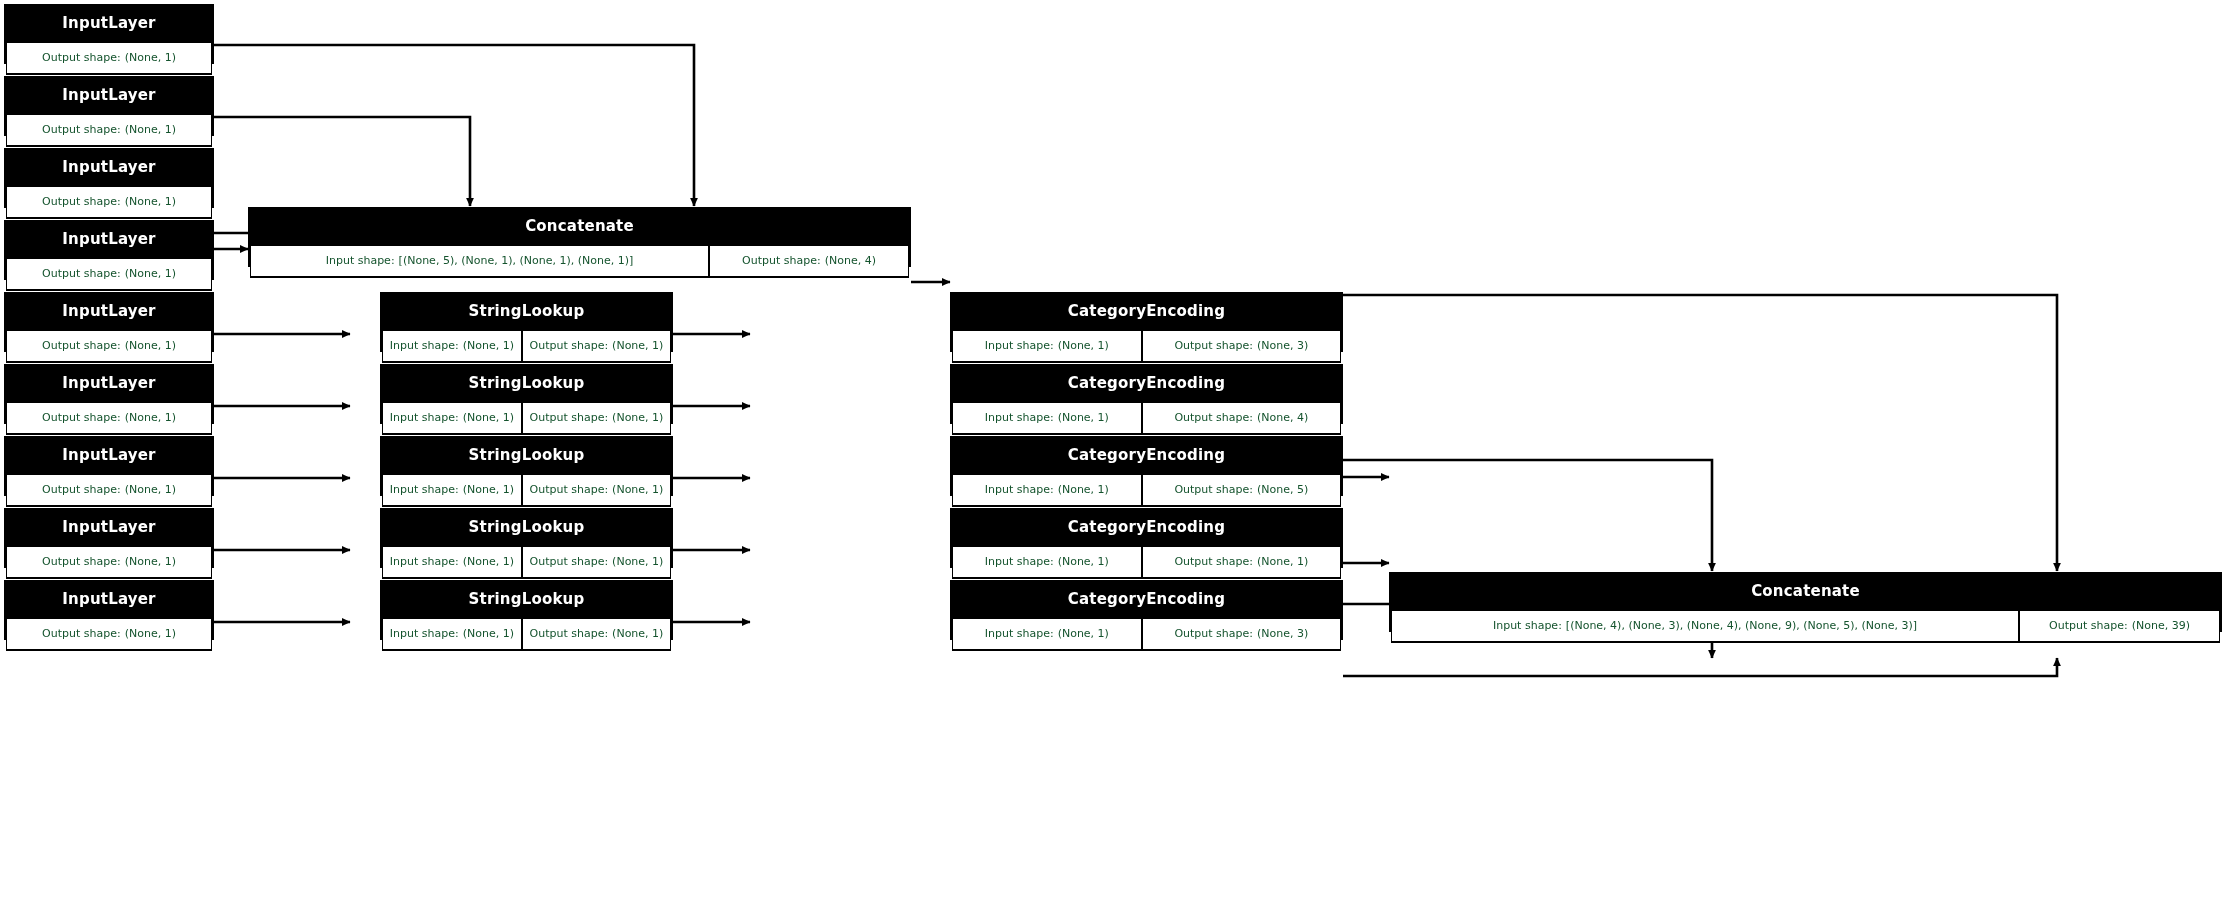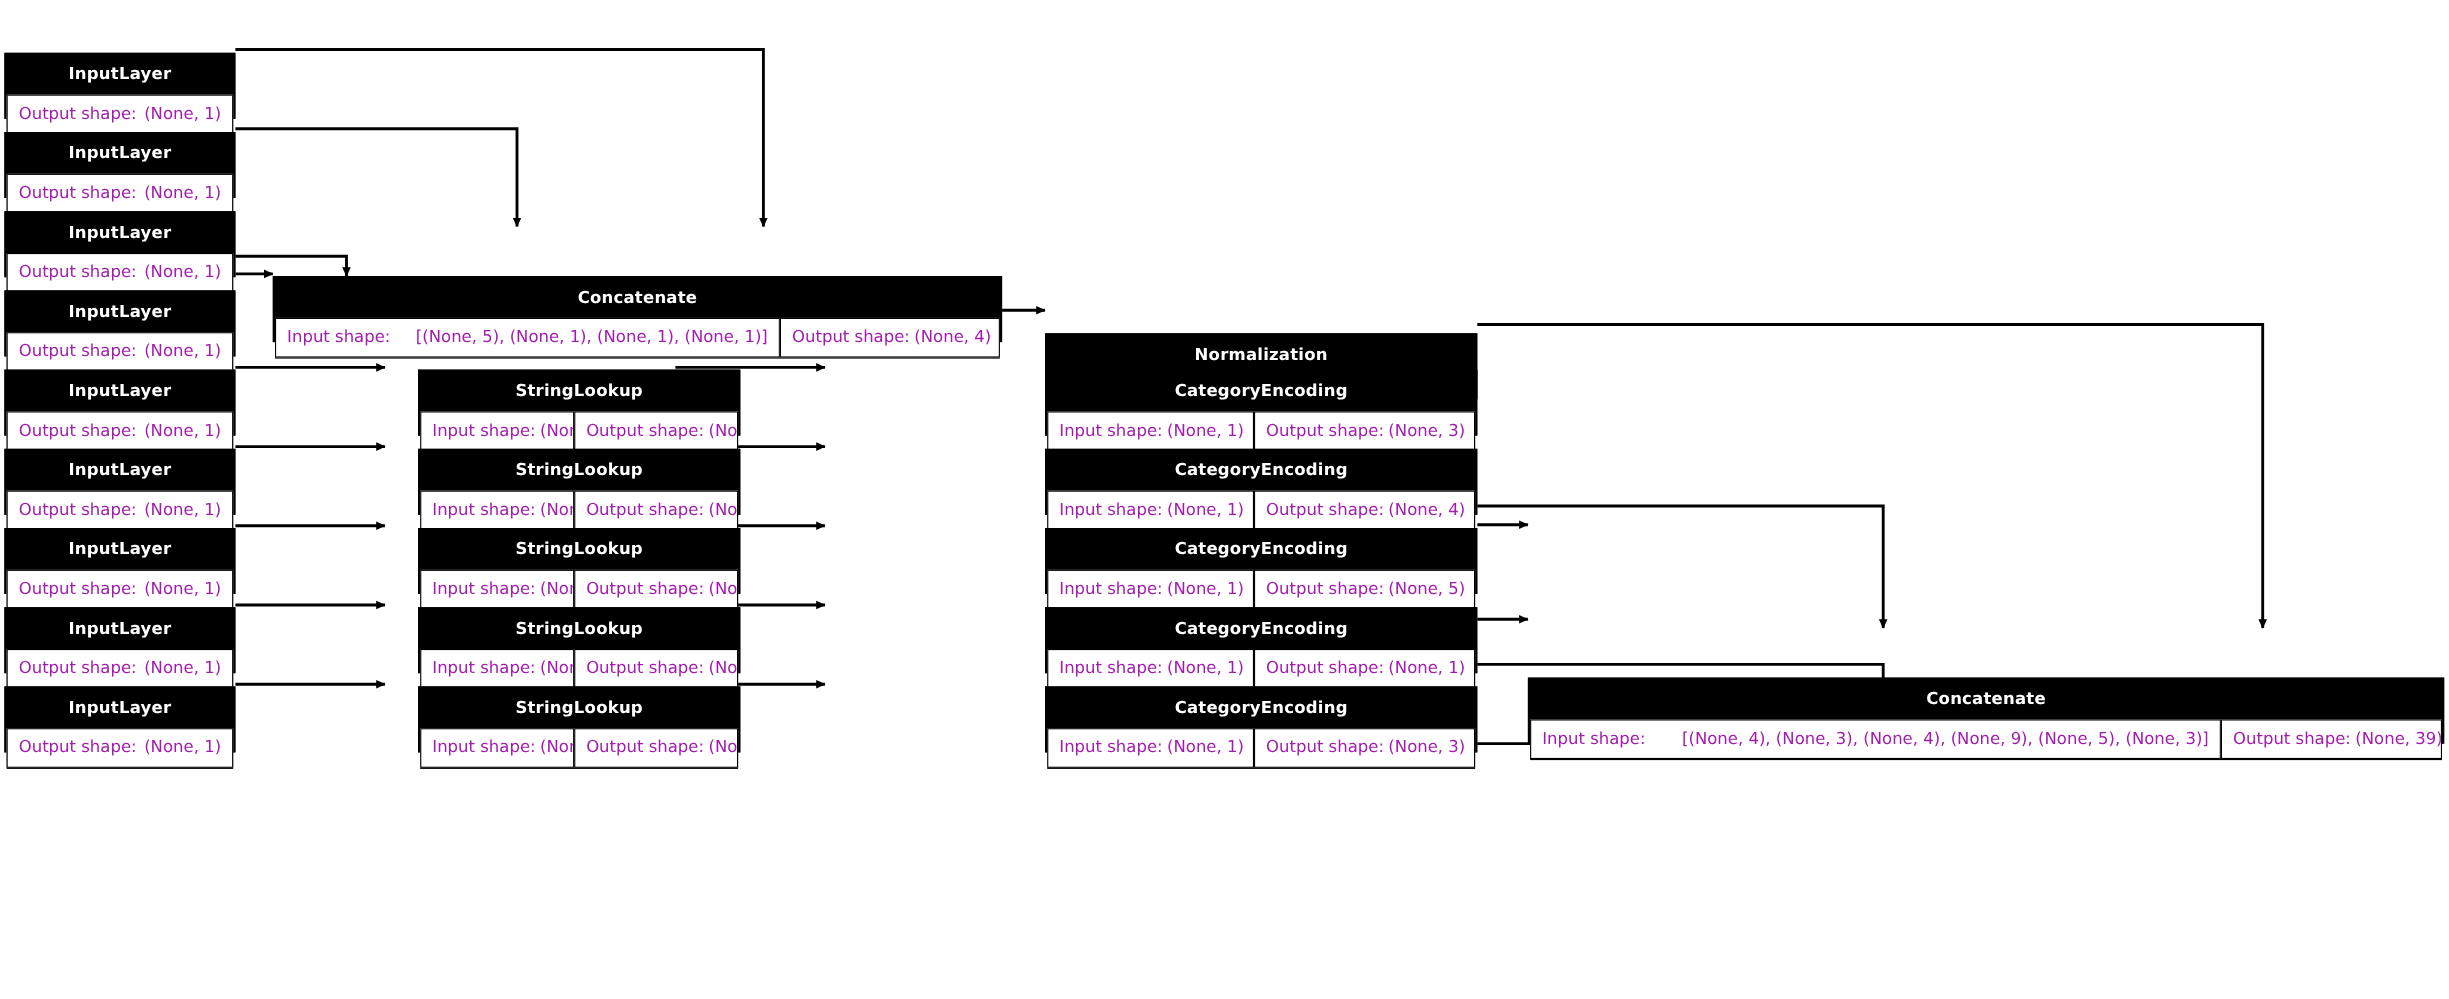--- a/index.html
+++ b/index.html
@@ -18,21 +18,20 @@
     overflow: hidden;
   }
   
   .node {
     position: absolute;
     box-sizing: border-box;
     border: 2px solid #000000;
     background: #000000;
     display: flex;
     flex-direction: column;
-    margin-top: 44px;
   }
   .node-title {
     color: #ffffff;
     background: #000000;
     font-weight: bold;
     font-size: 15px;
     text-align: center;
     line-height: 1;
     padding: 10px 0 11px 0;
     letter-spacing: .2px;
@@ -40,26 +39,26 @@
   }
   .node-shapes {
     display: flex;
     flex-direction: row;
     background: #000000;
     flex: 1 1 auto;
     padding: 0 0 1px 0;
   }
   .shape-cell {
     background: #ffffff;
-    color: #a21caf;
-    font-size: 15px;
+    color: #14532d;
+    font-size: 11px;
     line-height: 1;
     display: flex;
     align-items: center;
-    justify-content: space-between;
+    justify-content: center;
     white-space: nowrap;
     padding: 9px 10px 10px 10px;
     border: 1px solid #000000;
     box-sizing: border-box;
     flex: 1 1 auto;
     overflow: hidden;
   }
   .shape-cell .lbl { font-weight: normal; }
   .shape-cell .val { font-weight: normal; margin-left: 4px; }
 
@@ -167,33 +166,20 @@
         <span class="lbl">Input shape:</span>
         <span class="val">[(None, 5), (None, 1), (None, 1), (None, 1)]</span>
       </div>
       <div class="shape-cell">
         <span class="lbl">Output shape:</span>
         <span class="val">(None, 4)</span>
       </div>
     </div>
   </div>
 
-  <div class="node" style="left:950px; top:259px; width:393px; height:60px;">
-    <div class="node-title">Normalization</div>
-    <div class="node-shapes">
-      <div class="shape-cell">
-        <span class="lbl">Input shape:</span>
-        <span class="val">(None, 4)</span>
-      </div>
-      <div class="shape-cell">
-        <span class="lbl">Output shape:</span>
-        <span class="val">(None, 4)</span>
-      </div>
-    </div>
-  </div>
 
   <div class="node single" style="left:4px; top:292px; width:210px; height:60px;">
     <div class="node-title">InputLayer</div>
     <div class="node-shapes">
       <div class="shape-cell">
         <span class="lbl">Output shape:</span>
         <span class="val">(None, 1)</span>
       </div>
     </div>
   </div>

